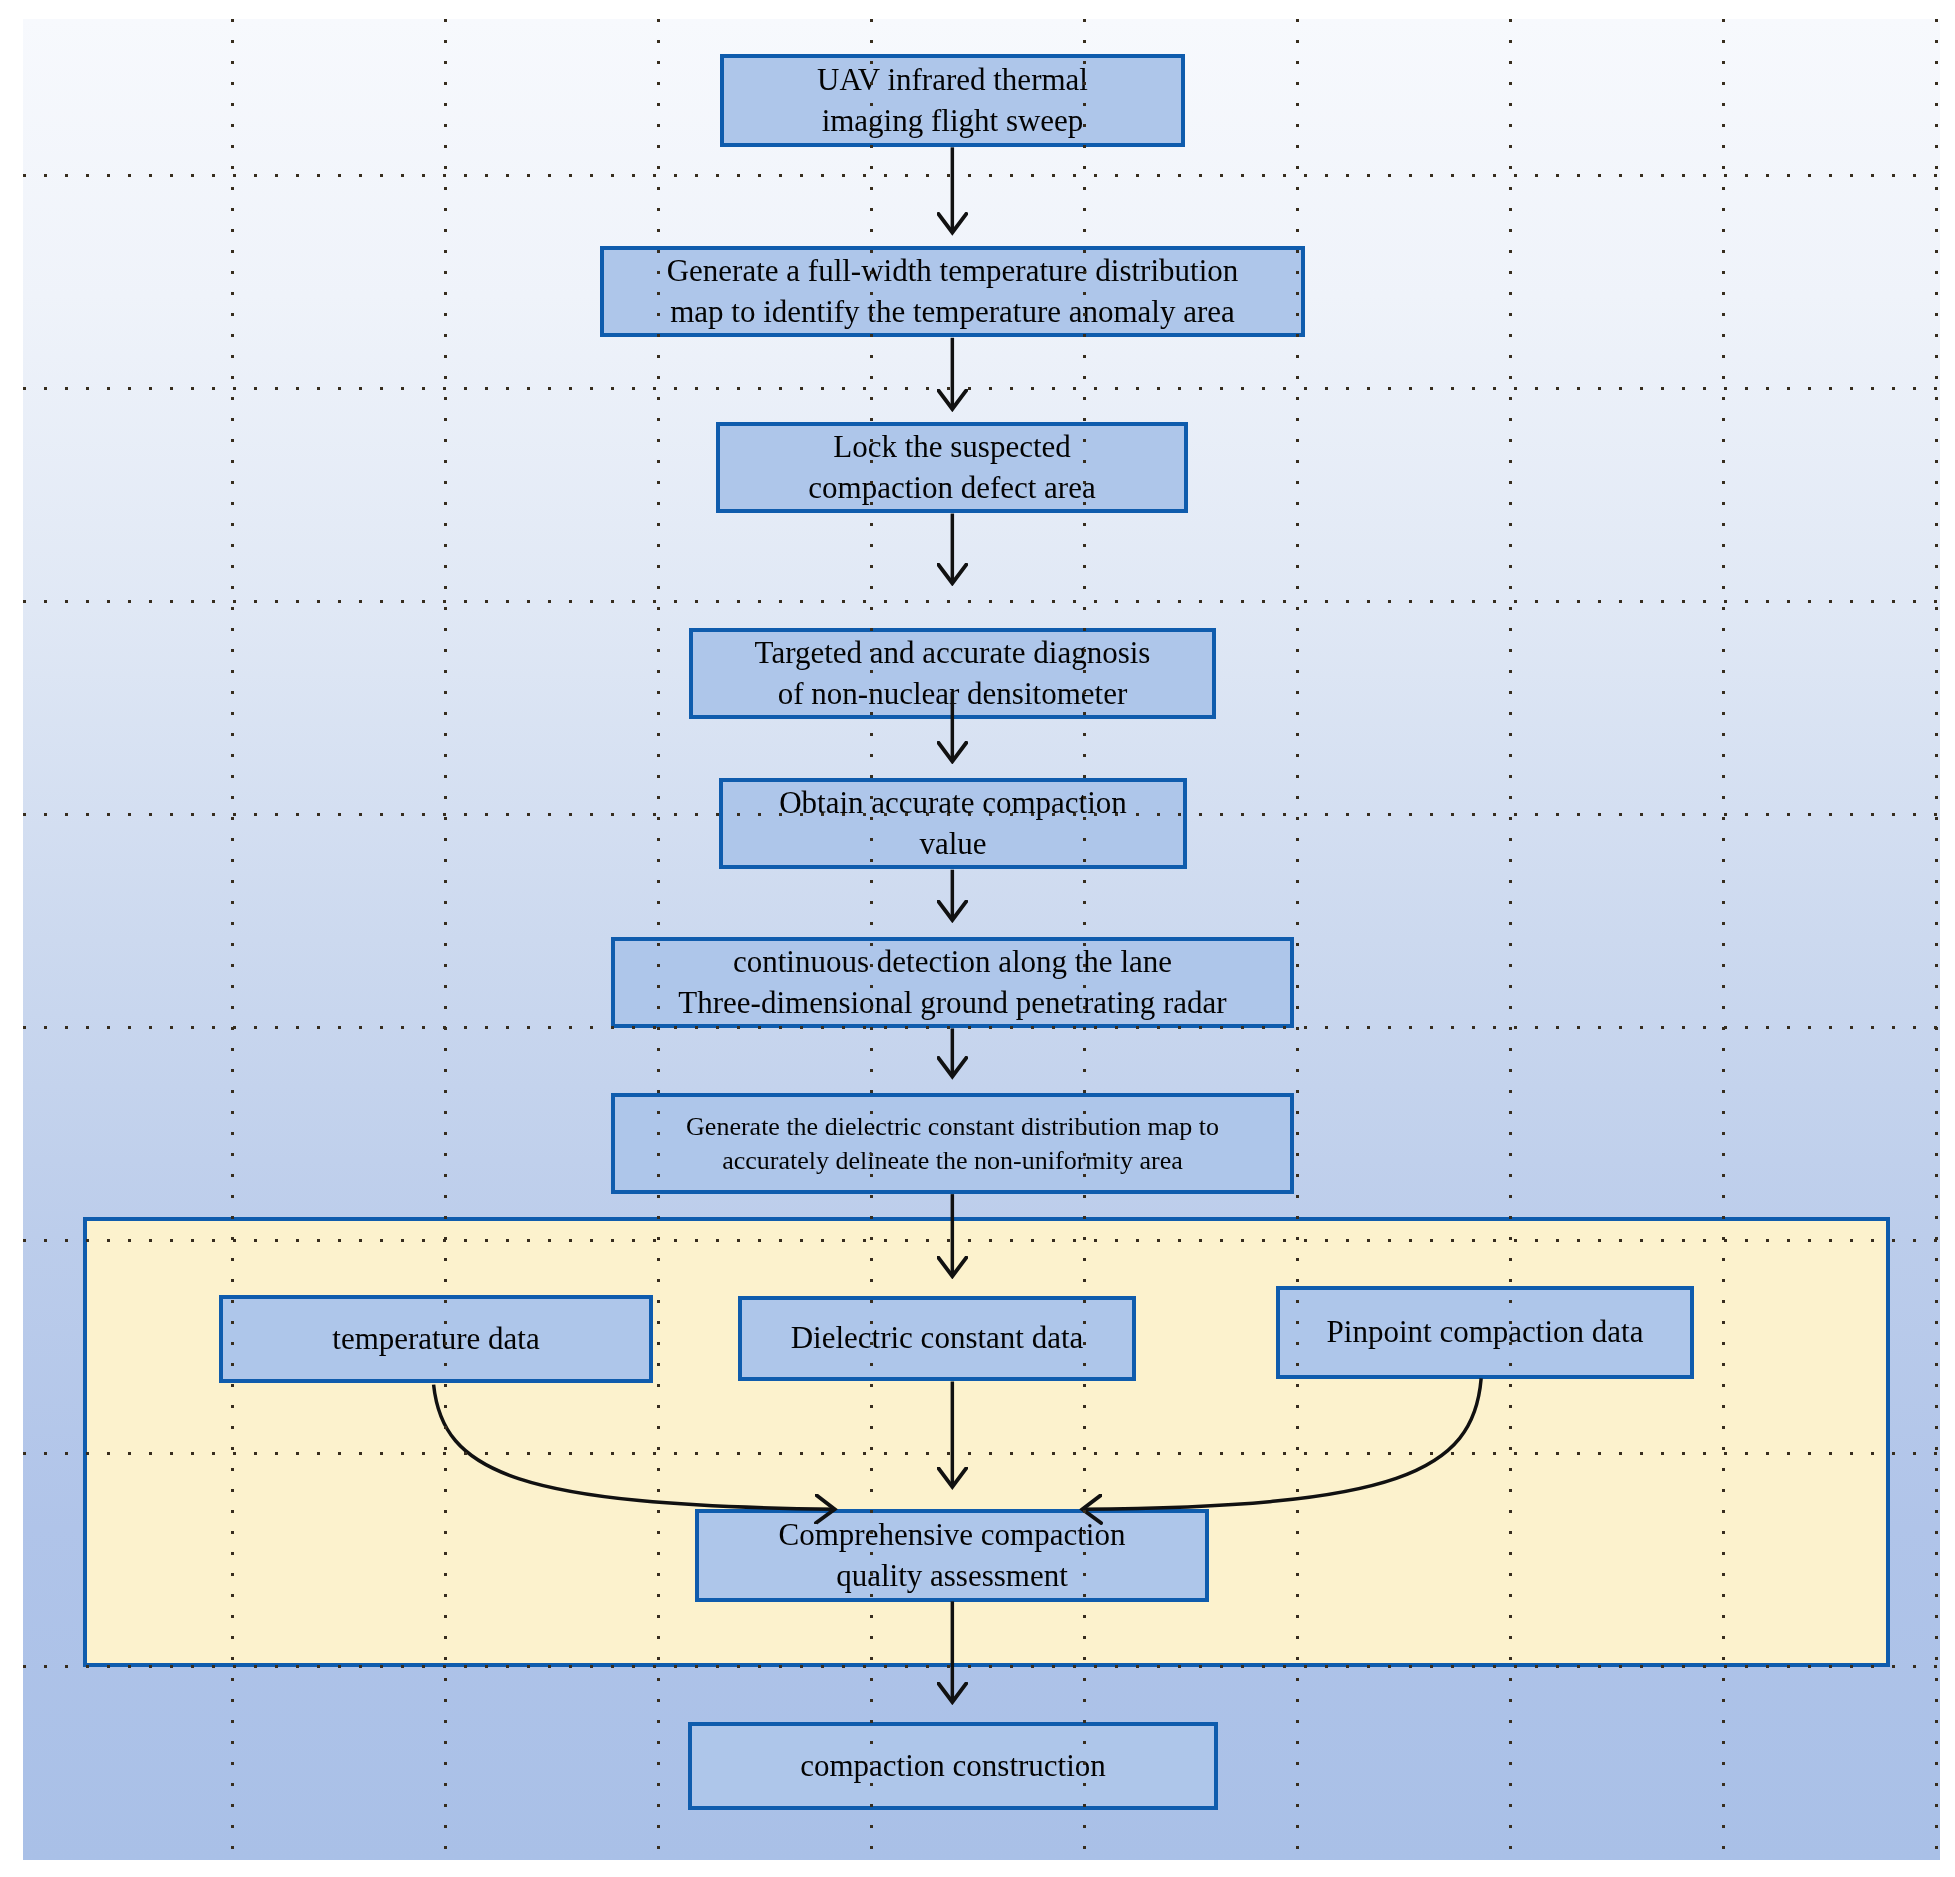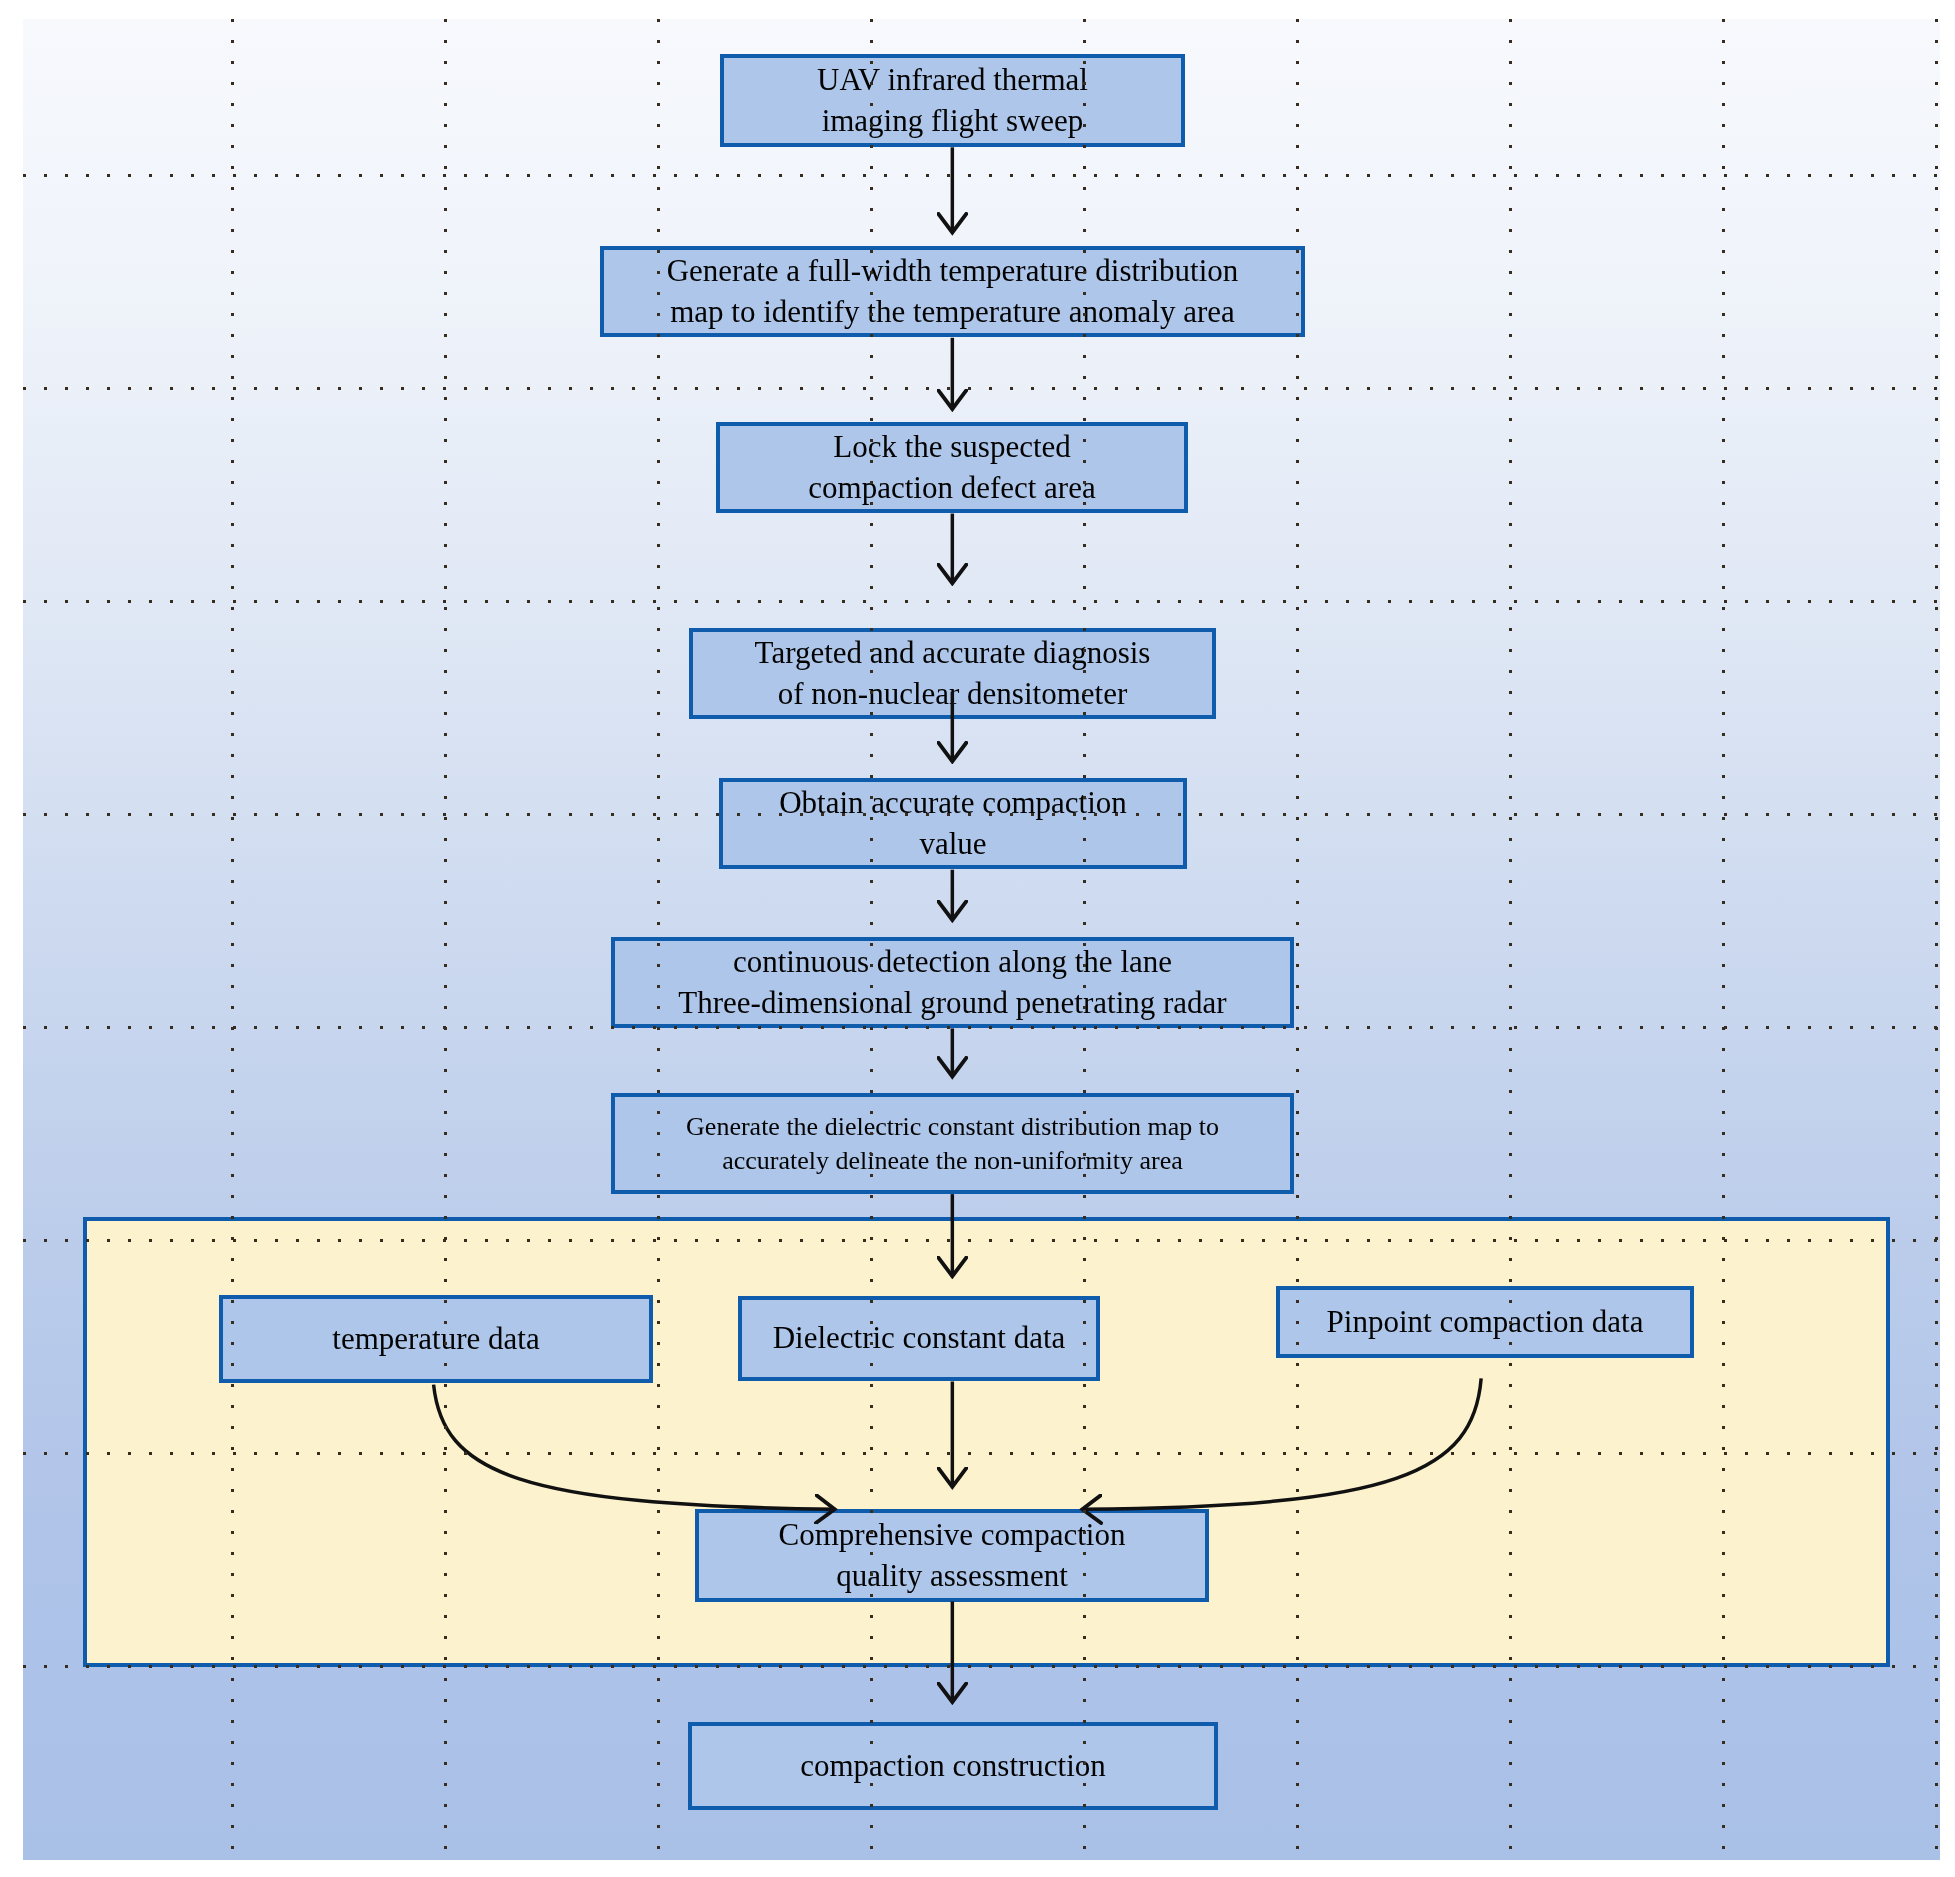--- a/index.html
+++ b/index.html
@@ -40,22 +40,22 @@
   }
   .node .line{display:block;white-space:nowrap;}
   #node-uav-flight-sweep       {left:720px; top:54px;  width:465px;height:93px;}
   #node-temperature-map        {left:600px; top:246px; width:705px;height:91px;}
   #node-lock-defect-area       {left:716px; top:422px; width:472px;height:91px;}
   #node-densitometer-diagnosis {left:689px; top:600px; width:527px;height:91px;margin-top:28px;}
   #node-compaction-value       {left:719px; top:778px;width:468px;height:91px;}
   #node-gpr-detection          {left:611px; top:937px;width:683px;height:91px;}
   #node-dielectric-map         {left:611px; top:1093px;width:683px;height:101px;font-size:26px;}
   #node-temperature-data       {left:219px; top:1295px;width:434px;height:88px;}
-  #node-dielectric-data        {left:738px; top:1296px;width:362px;height:85px;justify-content:center;}
-  #node-pinpoint-data          {left:1276px;top:1286px;width:418px;height:72px;}
+  #node-dielectric-data        {left:738px; top:1296px;width:398px;height:85px;justify-content:center;}
+  #node-pinpoint-data          {left:1276px;top:1286px;width:418px;height:93px;}
   #node-quality-assessment     {left:695px; top:1509px;width:514px;height:93px;}
   #node-decision-making        {left:688px; top:1722px;width:530px;height:88px;}
 </style>
 </head>
 <body>
 
 <div id="canvas">
 
   <div id="content-bg"></div>
 

